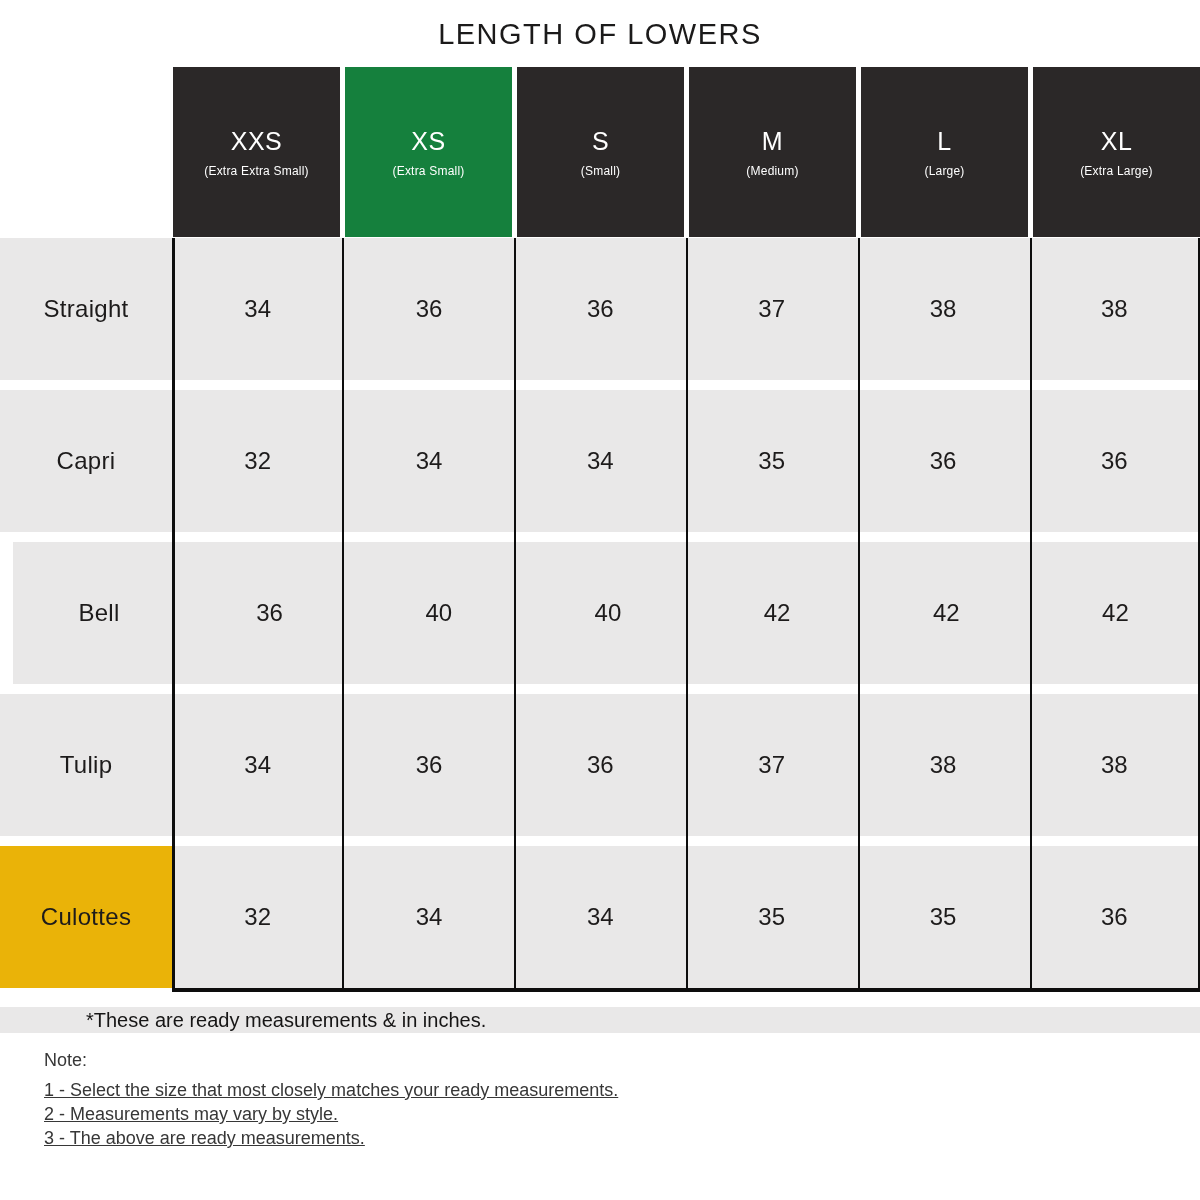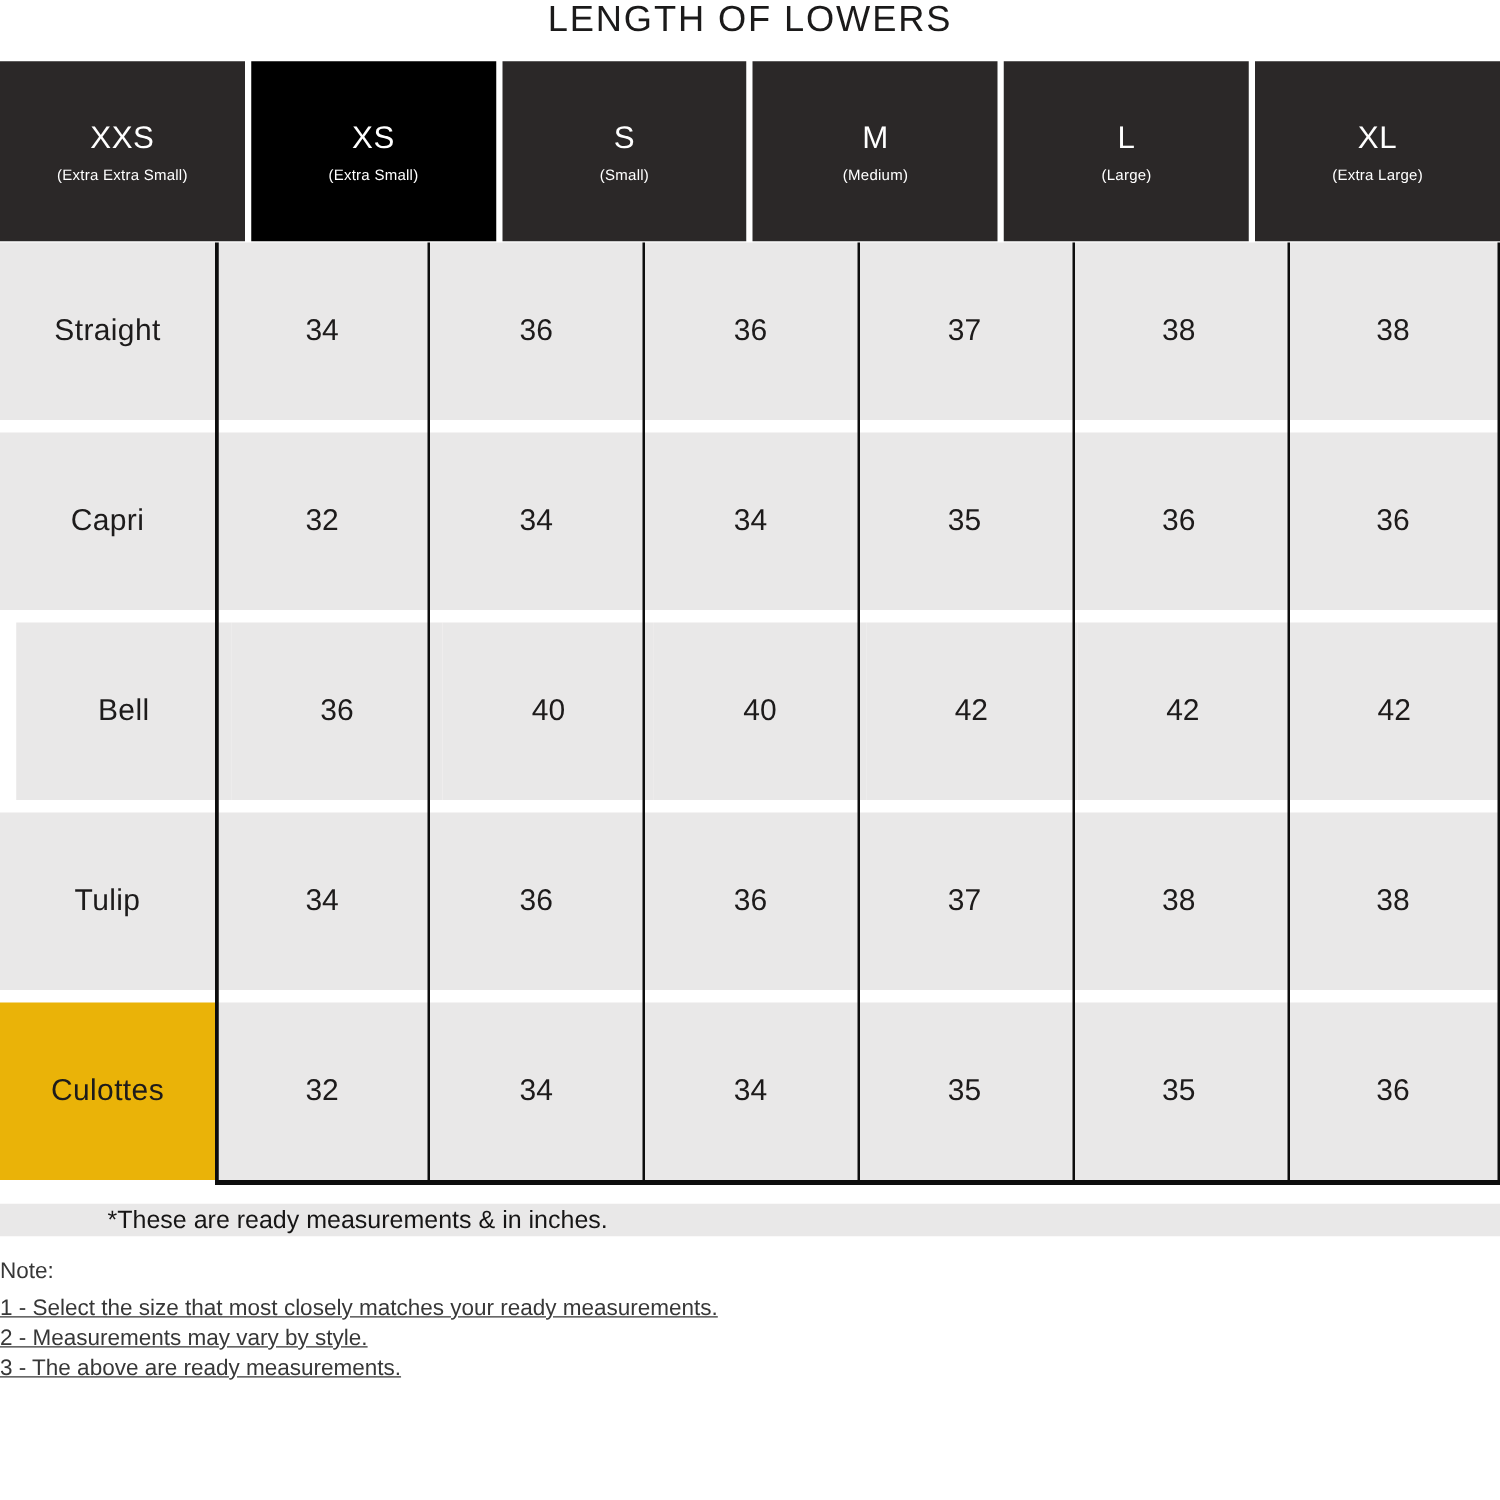--- a/index.html
+++ b/index.html
@@ -1,25 +1,25 @@
 <!DOCTYPE html>
 <html><head>
 <meta charset="utf-8">
 <style>
   html,body { margin:0; padding:0; background:#fff; }
   .page {
     position:relative; width:1200px; height:1200px; background:#ffffff;
     font-family:"Liberation Sans", sans-serif; color:#1d1b1b; overflow:hidden;
   }
   .title {
-    margin:0; height:34px;
+    margin:0; padding-top:18px; height:34px;
     text-align:center; font-size:29px; font-weight:400; letter-spacing:1.5px; color:#1b1a1a;
   }
   
-  .header-row { display:flex; height:144px; margin-top:15px;flex-direction:column; }
+  .header-row { display:flex; height:170px; margin-top:15px; }
   .header-spacer { width:173px; background:#ffffff; }
   .header-cells { flex:1; display:flex; gap:5px; }
   .header-cell {
     flex:1; background:#2b2828; color:#ffffff;
     display:flex; flex-direction:column; align-items:center; justify-content:center; gap:8px;
   }
   .header-size { font-size:25px; letter-spacing:0.5px; }
   .header-full { font-size:12px; letter-spacing:0.2px; }
   
   .body { position:relative; margin-top:1px; }
@@ -34,41 +34,41 @@
     font-size:24px;
   }
   .vline { position:absolute; top:0; bottom:-3.5px; width:2.5px; background:#0d0d0d; }
   .bottom-border { position:absolute; left:172px; right:0; bottom:-3.5px; height:3.5px; background:#0d0d0d; }
   
   .footnote-strip {
     margin-top:19px; height:26px; background:#e9e8e8;
     display:flex; align-items:center; padding-left:86px; box-sizing:border-box;
     font-size:20px; color:#161515;
   }
-  .notes { margin-top:17px; color:#373737; }
+  .notes { margin-top:17px; color:#373737;margin-left:44px; }
   .note-heading { font-size:18px; margin-bottom:7px; }
   .note-line { font-size:18px; line-height:24px;text-decoration:underline; }
 </style>
 </head>
 <body>
 
 <div class="page">
 
   <h1 class="title">LENGTH OF LOWERS</h1>
 
   <div class="table">
     <div class="header-row">
       <div class="header-spacer"></div>
       <div class="header-cells" id="header-cells">
   <div class="header-cell" style="background: rgb(43, 40, 40); color: rgb(255, 255, 255);">
     <div class="header-size">XXS</div>
     <div class="header-full">(Extra Extra Small)</div>
   </div>
 
-  <div class="header-cell" style="background: #000000; color: rgb(255, 255, 255);">
+  <div class="header-cell" style="background: #15803d; color: rgb(255, 255, 255);">
     <div class="header-size">XS</div>
     <div class="header-full">(Extra Small)</div>
   </div>
 
   <div class="header-cell" style="background: rgb(43, 40, 40); color: rgb(255, 255, 255);">
     <div class="header-size">S</div>
     <div class="header-full">(Small)</div>
   </div>
 
   <div class="header-cell" style="background: rgb(43, 40, 40); color: rgb(255, 255, 255);">

